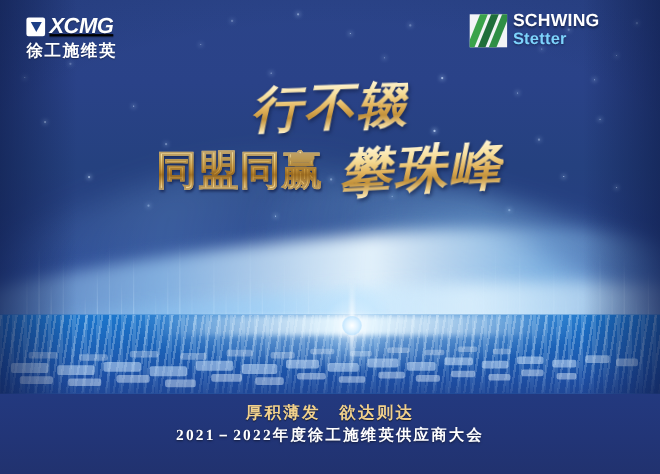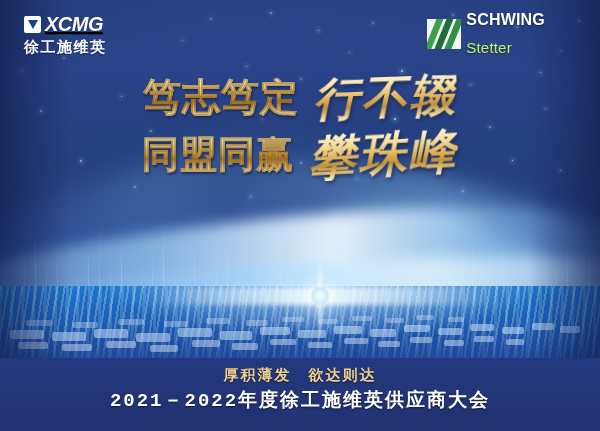--- a/index.html
+++ b/index.html
@@ -150,21 +150,21 @@
     width:34px;height:30px;background:#f2f4f6;position:relative;overflow:hidden;
   }
   .sw-mark i{
     position:absolute;top:-8px;height:48px;width:7px;transform:skewX(-22deg);display:block;
   }
   .sw-mark i.a{left:3px;background:#3aa34a;}
   .sw-mark i.b{left:13px;background:#1f6e3a;}
   .sw-mark i.c{left:23px;background:#2f8f45;}
   .sw-text{line-height:1.02;text-shadow:0 1px 2px rgba(0,0,0,.4);}
   .sw-1{color:#ffffff;font-size:16px;font-weight:bold;letter-spacing:.2px;}
-  .sw-2{color:#bef264;font-size:15px;font-weight:normal;letter-spacing:.2px;margin-top:12px;}
+  .sw-2{color:#7dd3fc;font-size:15px;font-weight:bold;letter-spacing:.2px;}
 
   
   .headline{position:absolute;left:0;right:0;top:74px;text-align:center;}
   .hl-row{display:flex;align-items:center;justify-content:center;gap:14px;}
   .hl-row.two{margin-top:10px;}
   .gold-block{
     font-family:"DejaVu Sans","Liberation Sans",sans-serif;
     font-weight:bold;font-size:38px;line-height:1;letter-spacing:1px;
     background:linear-gradient(to bottom,#fdf0c2 0%,#f2d98d 22%,#d9a94c 48%,#b07f2c 62%,#e6c173 82%,#f8e6ae 100%);
     -webkit-background-clip:text;background-clip:text;color:transparent;
@@ -185,23 +185,23 @@
 
   
   .f-slogan{
     position:absolute;left:0;right:0;top:366px;text-align:center;
     font-size:15px;font-weight:bold;letter-spacing:2px;color:#f0d08c;
     text-shadow:0 1px 1px rgba(0,0,0,.55);
     font-family:"DejaVu Sans","Liberation Sans",sans-serif;
   }
   .f-main{
     position:absolute;left:0;right:0;top:387px;text-align:center;
-    font-size:19px;font-weight:bold;letter-spacing:2px;color:#ffffff;
+    font-size:14px;font-weight:bold;letter-spacing:2px;color:#ffffff;
     text-shadow:0 1px 2px rgba(0,0,0,.5);
-    font-family:Liberation Mono, monospace;
+    font-family:Liberation Serif, serif;
   }
   .f-date{
     position:absolute;left:0;right:0;top:411px;text-align:center;
     font-size:10px;font-weight:bold;letter-spacing:1px;color:#e9eefc;
     text-shadow:0 1px 1px rgba(0,0,0,.45);
     font-family:"DejaVu Sans","Liberation Sans",sans-serif;
   }
 </style>
 </head>
 <body>
@@ -390,21 +390,20 @@
         <i class="c"></i>
       </span>
     <span class="sw-text">
       <div class="sw-1">SCHWING</div>
       <div class="sw-2">Stetter</div>
     </span>
   </div>
 
   <div class="headline">
     <div class="hl-row one">
-      <span class="gold-block">笃志笃定</span>
       <span class="gold-brush">行不辍</span>
     </div>
     <div class="hl-row two">
       <span class="gold-block two">同盟同赢</span>
       <span class="gold-brush two">攀珠峰</span>
     </div>
   </div>
 
   <div class="f-slogan">厚积薄发　欲达则达</div>
   <div class="f-main">2021－2022年度徐工施维英供应商大会</div>

